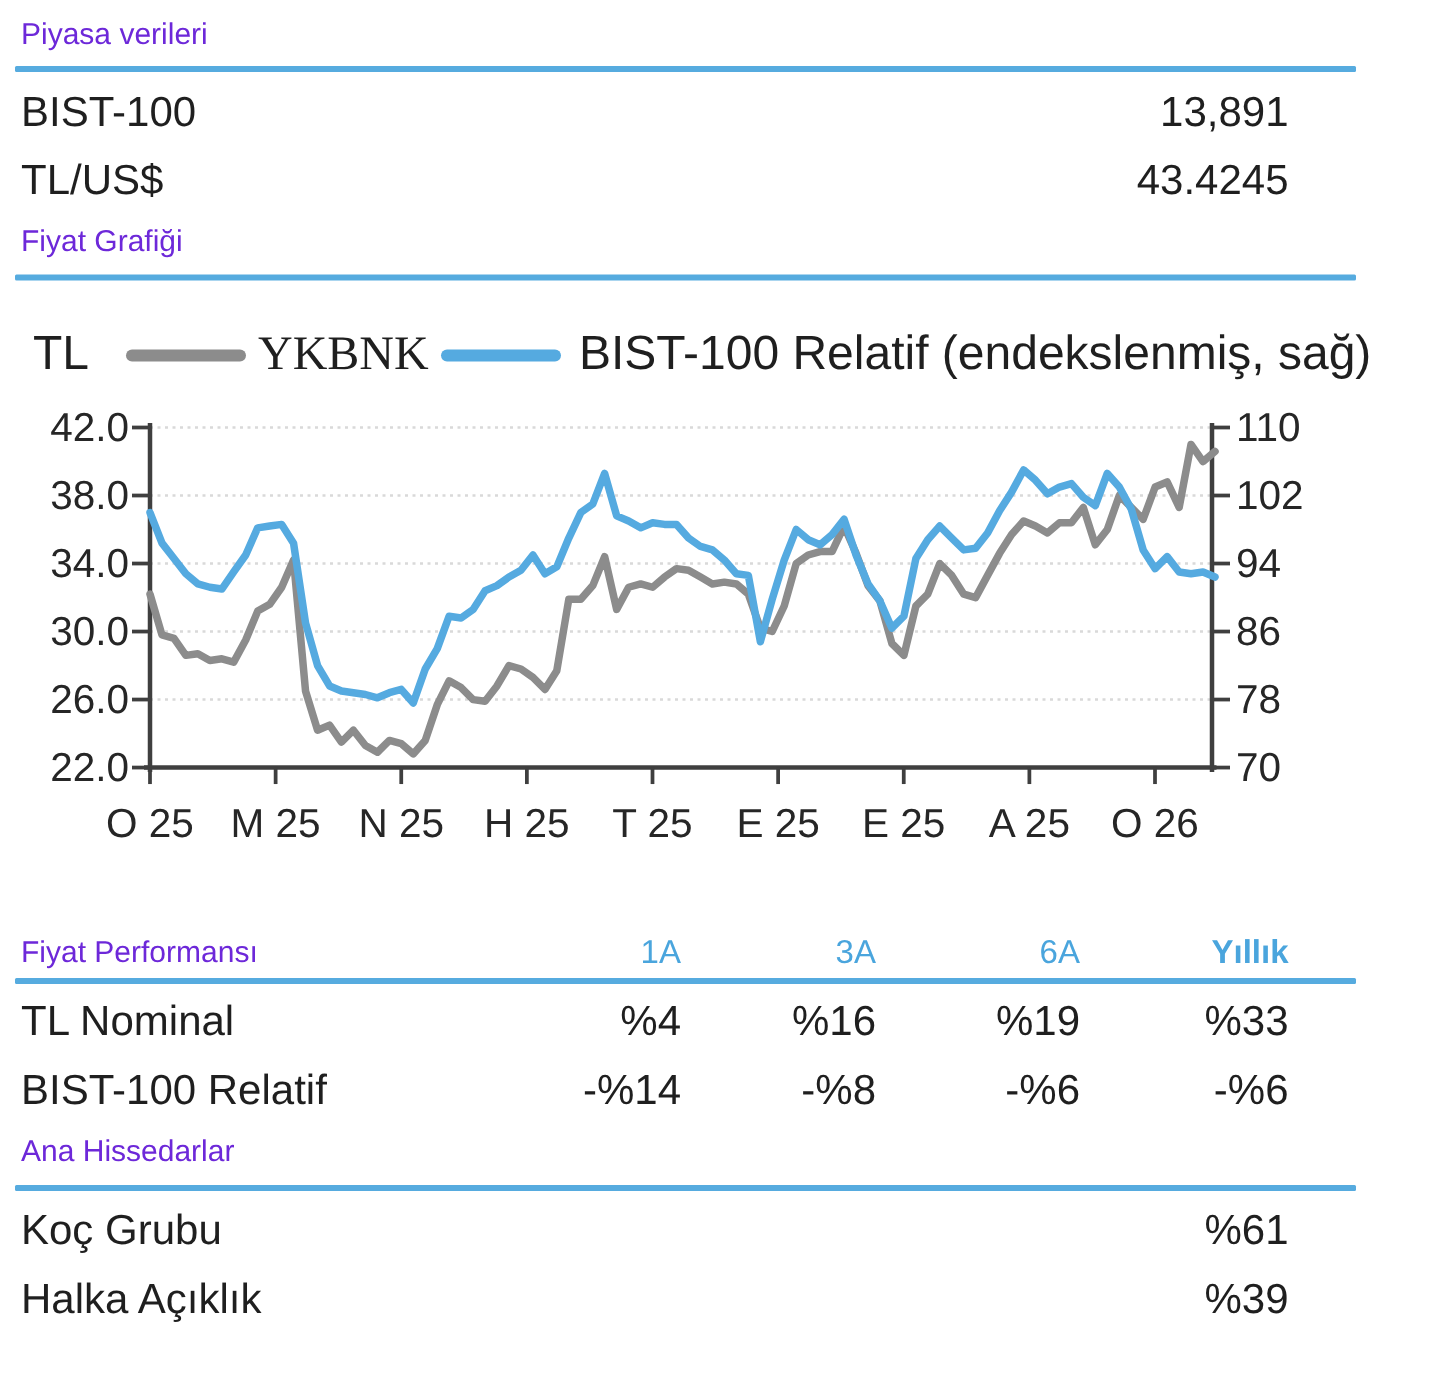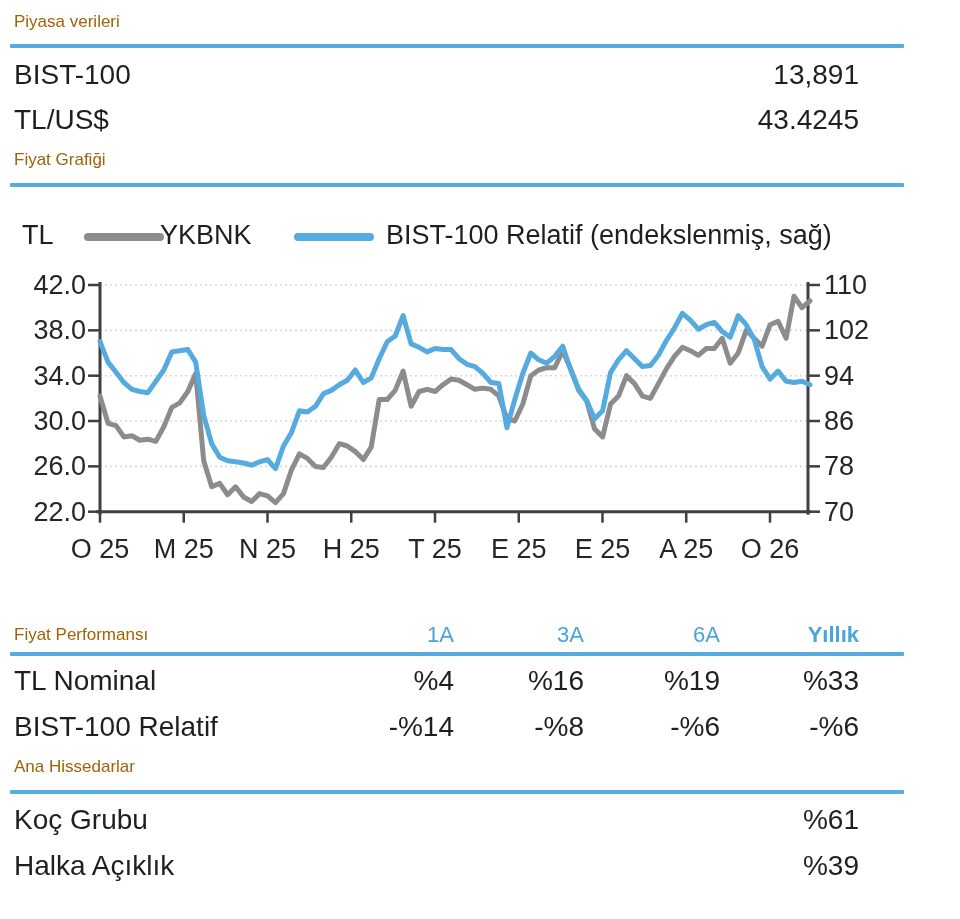--- a/index.html
+++ b/index.html
@@ -1,26 +1,26 @@
 <!DOCTYPE html>
 <html><head>
 <meta charset="utf-8">
 <style>
   html,body{margin:0;padding:0;background:#ffffff;}
   #page{position:relative;width:960px;height:919px;background:#fff;overflow:hidden;
         font-family:"Liberation Sans",sans-serif;color:#1f1f1f;}
   .abs{position:absolute;}
-  .heading{font-size:17px;color:#a16207;white-space:nowrap;}
+  .heading{font-size:20px;color:#6d28d9;white-space:nowrap;}
   .rule{height:4px;background:#56abdf;border-radius:1px;}
   .rowline{position:absolute;left:0;width:924px;height:32px;line-height:32px;font-size:28px;}
   .rowlabel{position:absolute;left:14px;white-space:nowrap;}
   .rowvalue{position:absolute;right:65px;text-align:right;white-space:nowrap;}
   .colval{position:absolute;text-align:right;white-space:nowrap;}
   .colhead{position:absolute;text-align:right;white-space:nowrap;color:#4aa5dd;font-size:22px;}
-  .legend-label{position:absolute;top:218px;height:34px;line-height:34px;font-size:27px;white-space:nowrap;}
+  .legend-label{position:absolute;top:218px;height:34px;line-height:34px;font-size:32px;white-space:nowrap;}
   .swatch{position:absolute;top:233px;width:80px;height:8px;border-radius:4px;}
   #chart-svg{position:absolute;left:0;top:0;}
 </style>
 </head>
 <body>
 
 <div id="page">
 
   <svg id="chart-svg" width="960" height="919">
       <line x1="100" y1="285" x2="808" y2="285" stroke="#d9d9d9" stroke-width="1.6" stroke-dasharray="2 3"></line>
@@ -88,21 +88,21 @@
   <div class="rowline" style="top:104px;">
     <span class="rowlabel">TL/US$</span>
     <span class="rowvalue">43.4245</span>
   </div>
 
   <div class="abs heading" style="left:14px;top:150px;">Fiyat Grafiği</div>
   <div class="abs rule" style="left:10px;top:183px;width:894px;"></div>
 
   <div class="legend-label" style="left:22px;">TL</div>
   <div class="swatch" id="swatch-0" style="left: 84px; background: rgb(140, 140, 140);"></div>
-  <div class="legend-label" style="left:160px;">YKBNK</div>
+  <div class="legend-label" style="left:172px;font-family:Liberation Serif, serif;">YKBNK</div>
   <div class="swatch" id="swatch-1" style="left: 294px; background: rgb(85, 170, 224);"></div>
   <div class="legend-label" style="left:386px;">BIST-100 Relatif (endekslenmiş, sağ)</div>
 
   <div class="rowline" style="top:619px;">
     <span class="rowlabel heading">Fiyat Performansı</span>
     <span class="colhead" style="right:470px;">1A</span>
     <span class="colhead" style="right:340px;">3A</span>
     <span class="colhead" style="right:204px;">6A</span>
     <span class="colhead" style="right:65px;font-weight:bold;">Yıllık</span>
   </div>

